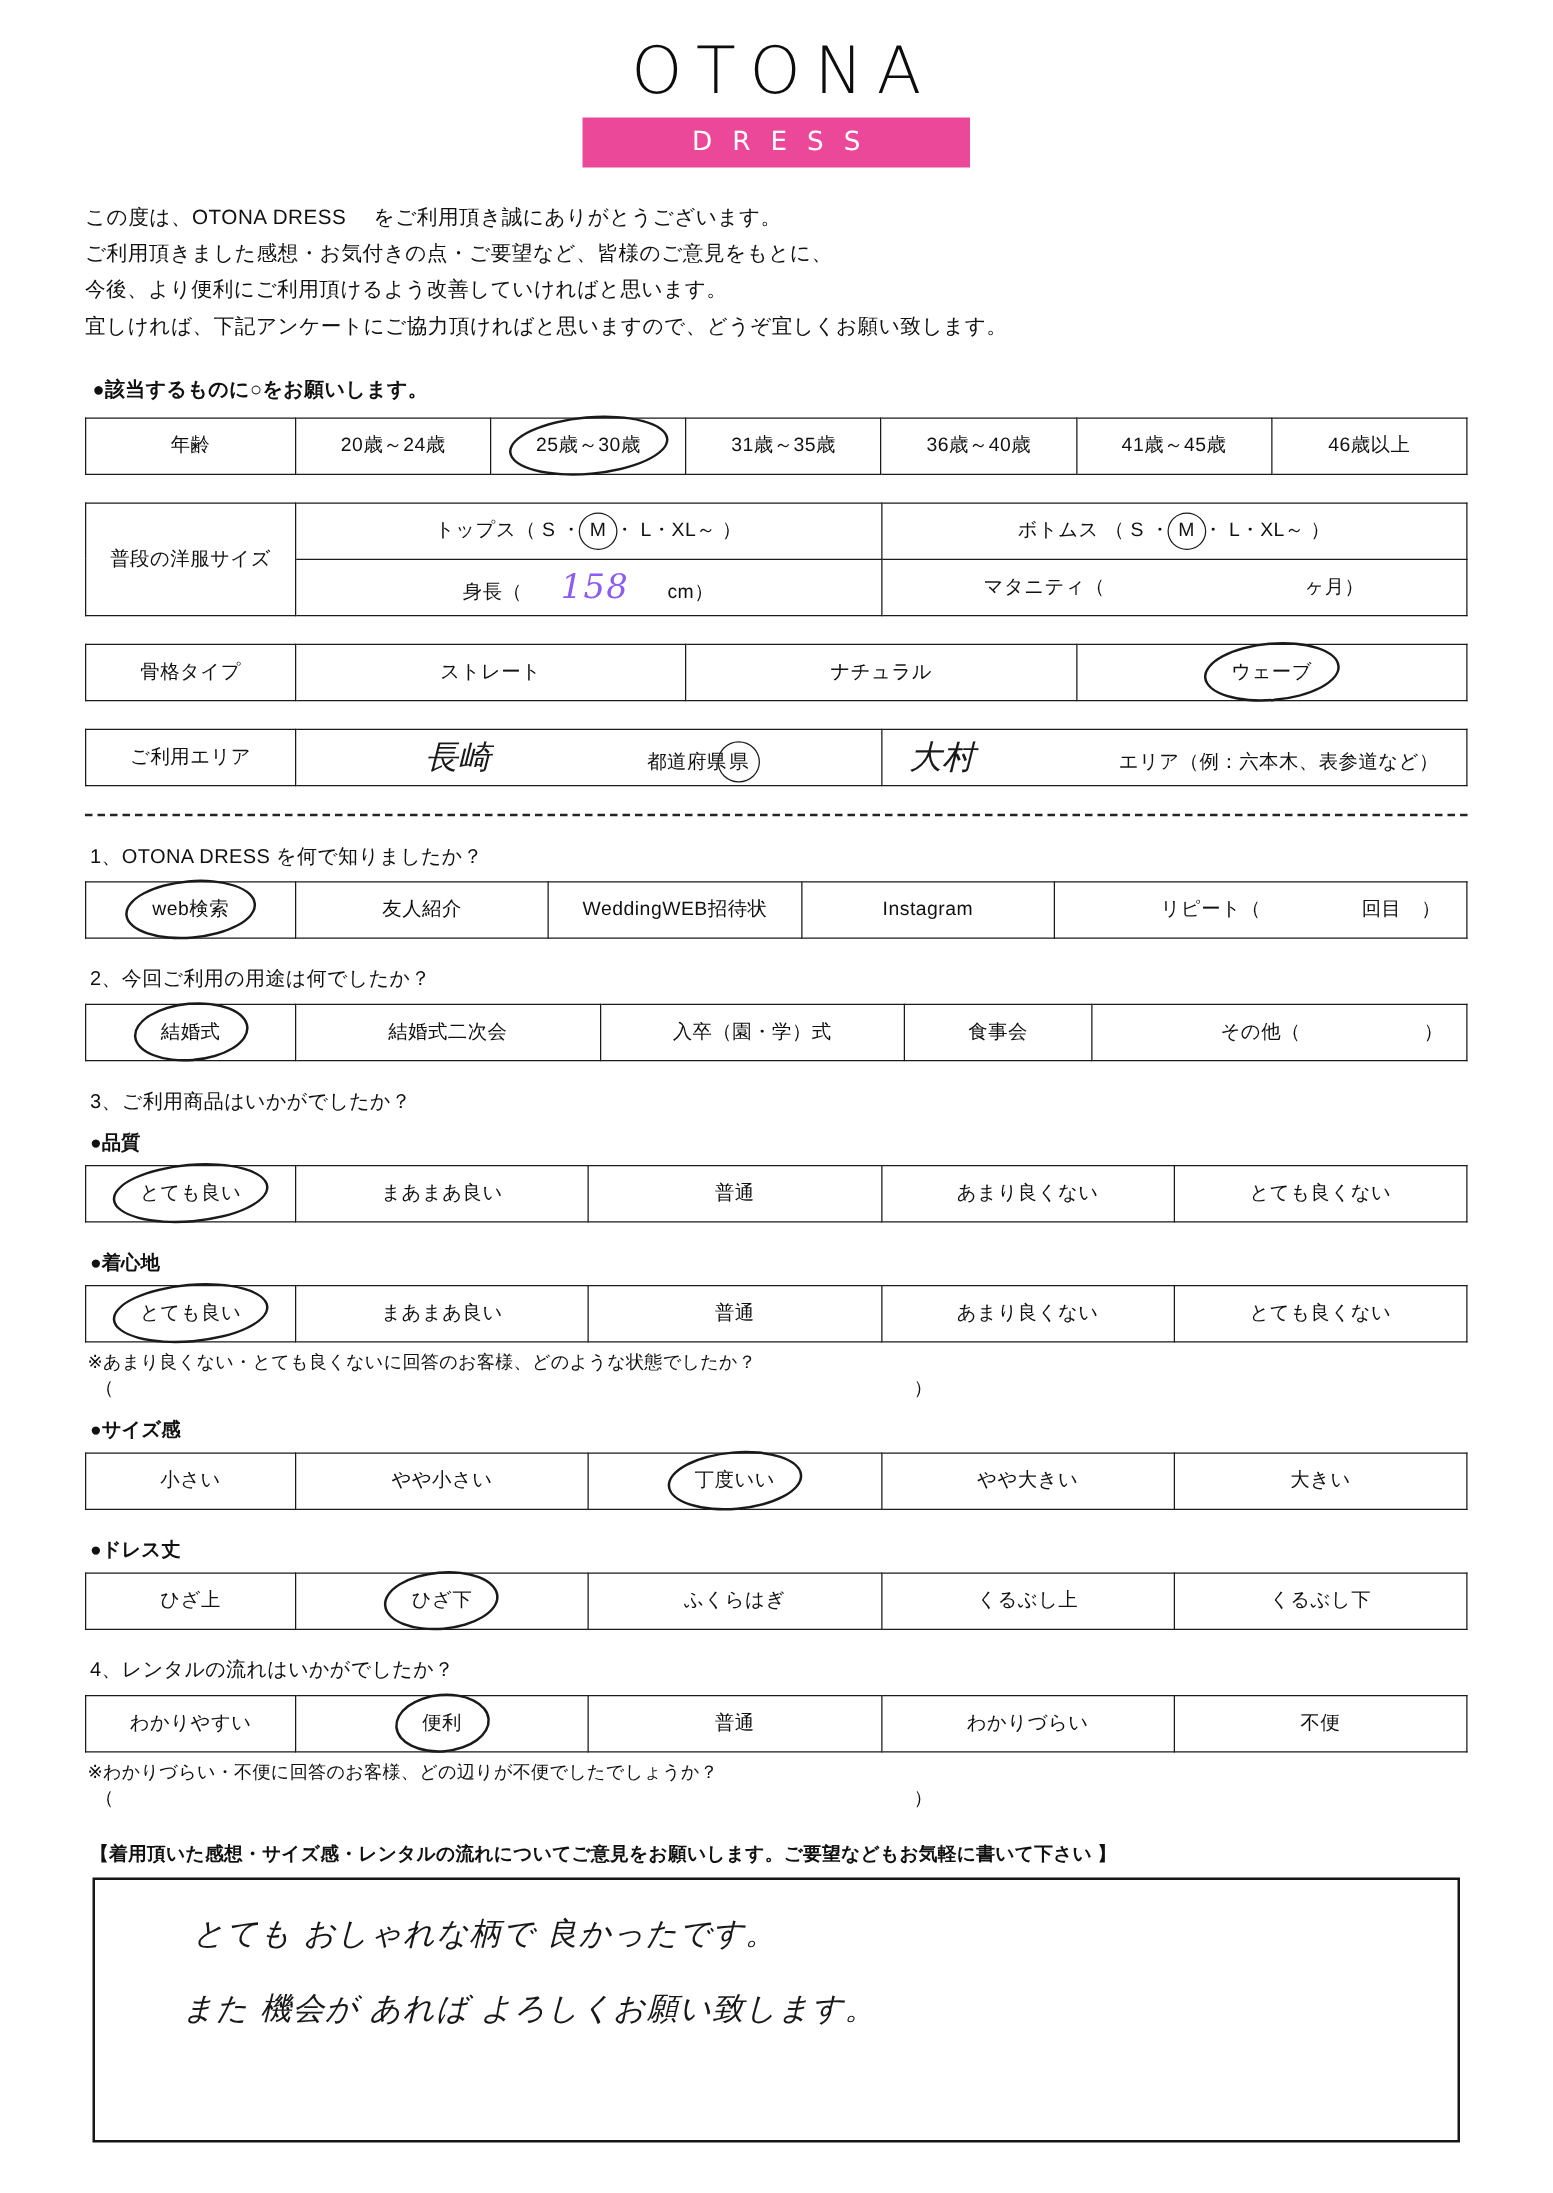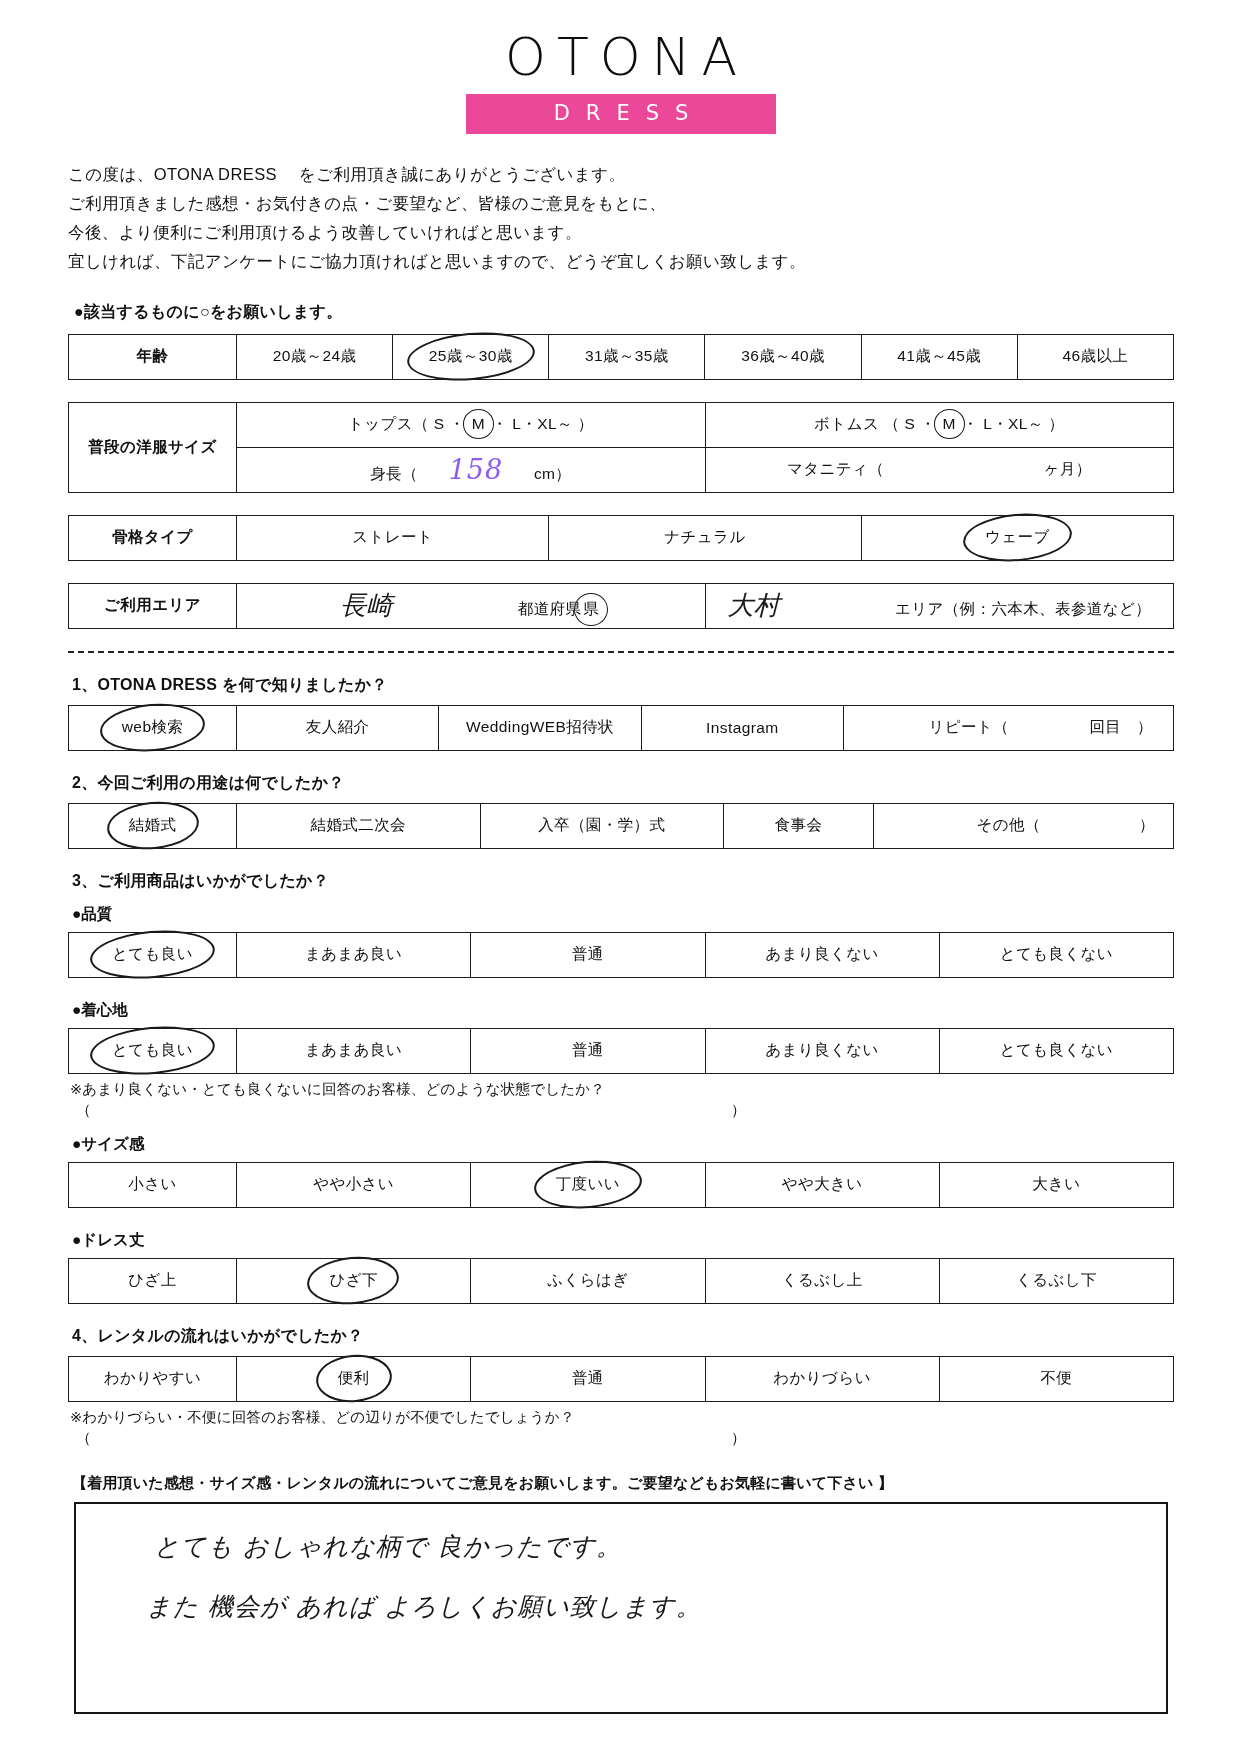--- a/index.html
+++ b/index.html
@@ -57,21 +57,21 @@
   table.grid td {
     border: 1.6px solid #1b1b1b;
     height: 45px;
     text-align: center;
     vertical-align: middle;
     font-size: 15.5px;
     letter-spacing: 0.4px;
     position: relative;
     padding: 2px 4px;
   }
-  td.label { font-weight: bold; font-size: 15.5px; }
+  td.label { font-weight: normal; font-size: 15.5px; }
   td.lpad { text-align: left; padding-left: 14px; }
 
   
   .circled { position: relative; display: inline-block; padding: 2px 6px; }
   .circled::after {
     content: "";
     position: absolute;
     left: -16px; right: -16px; top: -11px; bottom: -11px;
     border: 2.1px solid #1a1a1a;
     border-radius: 50%;
@@ -94,21 +94,21 @@
     color: #8b5cf6;
     letter-spacing: 1px;
   }
   .hand-jp { font-family: "DejaVu Sans", sans-serif; font-size: 26px; font-style: italic; color:#1a1a1a; }
 
   .dashed-sep {
     border-top: 2.5px dashed #242424;
     margin: 16px 0 22px 0;
   }
 
-  .q-title { font-size: 16px; font-weight: bold; margin: 20px 0 9px 4px; letter-spacing: .3px; }
+  .q-title { font-size: 16px; font-weight: normal; margin: 20px 0 9px 4px; letter-spacing: .3px; }
   .sub-title { font-size: 15.5px; font-weight: bold; margin: 12px 0 7px 4px; }
   .note { font-size: 14.5px; margin: 5px 0 0 2px; letter-spacing: .2px; }
   .paren-line { font-size: 15px; margin: 2px 0 14px 8px; display:flex; }
   .paren-line .l { }
   .paren-line .r { margin-left: 640px; }
 
   .free-head {
     font-size: 15px; font-weight: bold; margin: 26px 0 9px 4px; letter-spacing: .2px;
   }
   .free-box {

